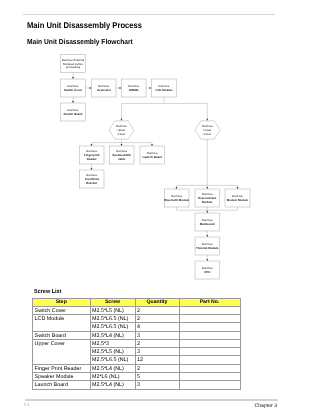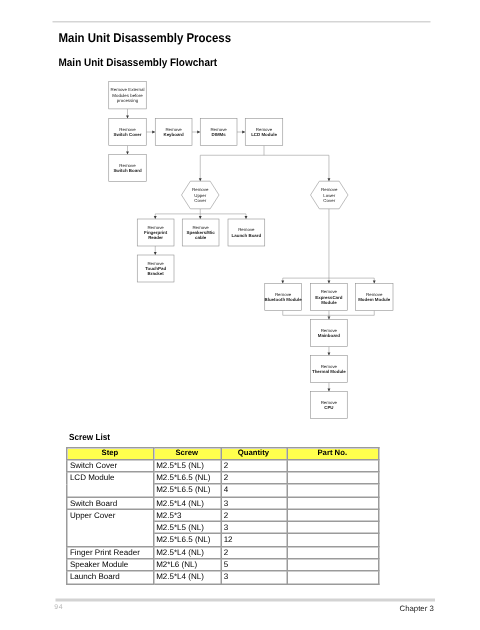--- a/index.html
+++ b/index.html
@@ -1,17 +1,17 @@
 <!DOCTYPE html>
 <html><head>
 <meta charset="utf-8">
 <style>
   html,body{margin:0;padding:0;}
   body{width:300px;height:420px;background:#fff;font-family:"Liberation Sans",sans-serif;color:#000;overflow:hidden;position:relative;-webkit-font-smoothing:antialiased;text-rendering:geometricPrecision;}
-  .page{position:absolute;left:12px;top:0;width:300px;height:304px;}
+  .page{position:absolute;left:0;top:0;width:300px;height:304px;}
   .hdr-rule{position:absolute;left:22.5px;top:14.3px;width:252.5px;height:1.1px;background:#d5d5d5;}
   .title{position:absolute;left:27.4px;top:19.5px;font-size:8.4px;font-weight:bold;transform:scaleX(0.912);transform-origin:left top;white-space:nowrap;}
   .subtitle{position:absolute;left:26.8px;top:36.7px;font-size:7.3px;font-weight:bold;transform:scaleX(0.912);transform-origin:left top;white-space:nowrap;}
   .ftr-rule{position:absolute;left:24.8px;top:399.3px;width:253.1px;height:1.3px;background:#d3d3d3;}
   .pageno{position:absolute;left:24.1px;top:401.6px;font-size:4.6px;color:#b8b8b8;letter-spacing:0.45px;}
   .chapter{position:absolute;left:254.4px;top:402.6px;font-size:5.2px;color:#222;}
   .flow{position:absolute;left:0;top:0;width:300px;height:300px;}
   .flow .node{fill:#fff;stroke:#8c8c8c;stroke-width:0.38;}
   .flow .edge{fill:none;stroke:#9a9a9a;stroke-width:0.4;}
   .flow .arrow{fill:#3a3a3a;stroke:none;}

